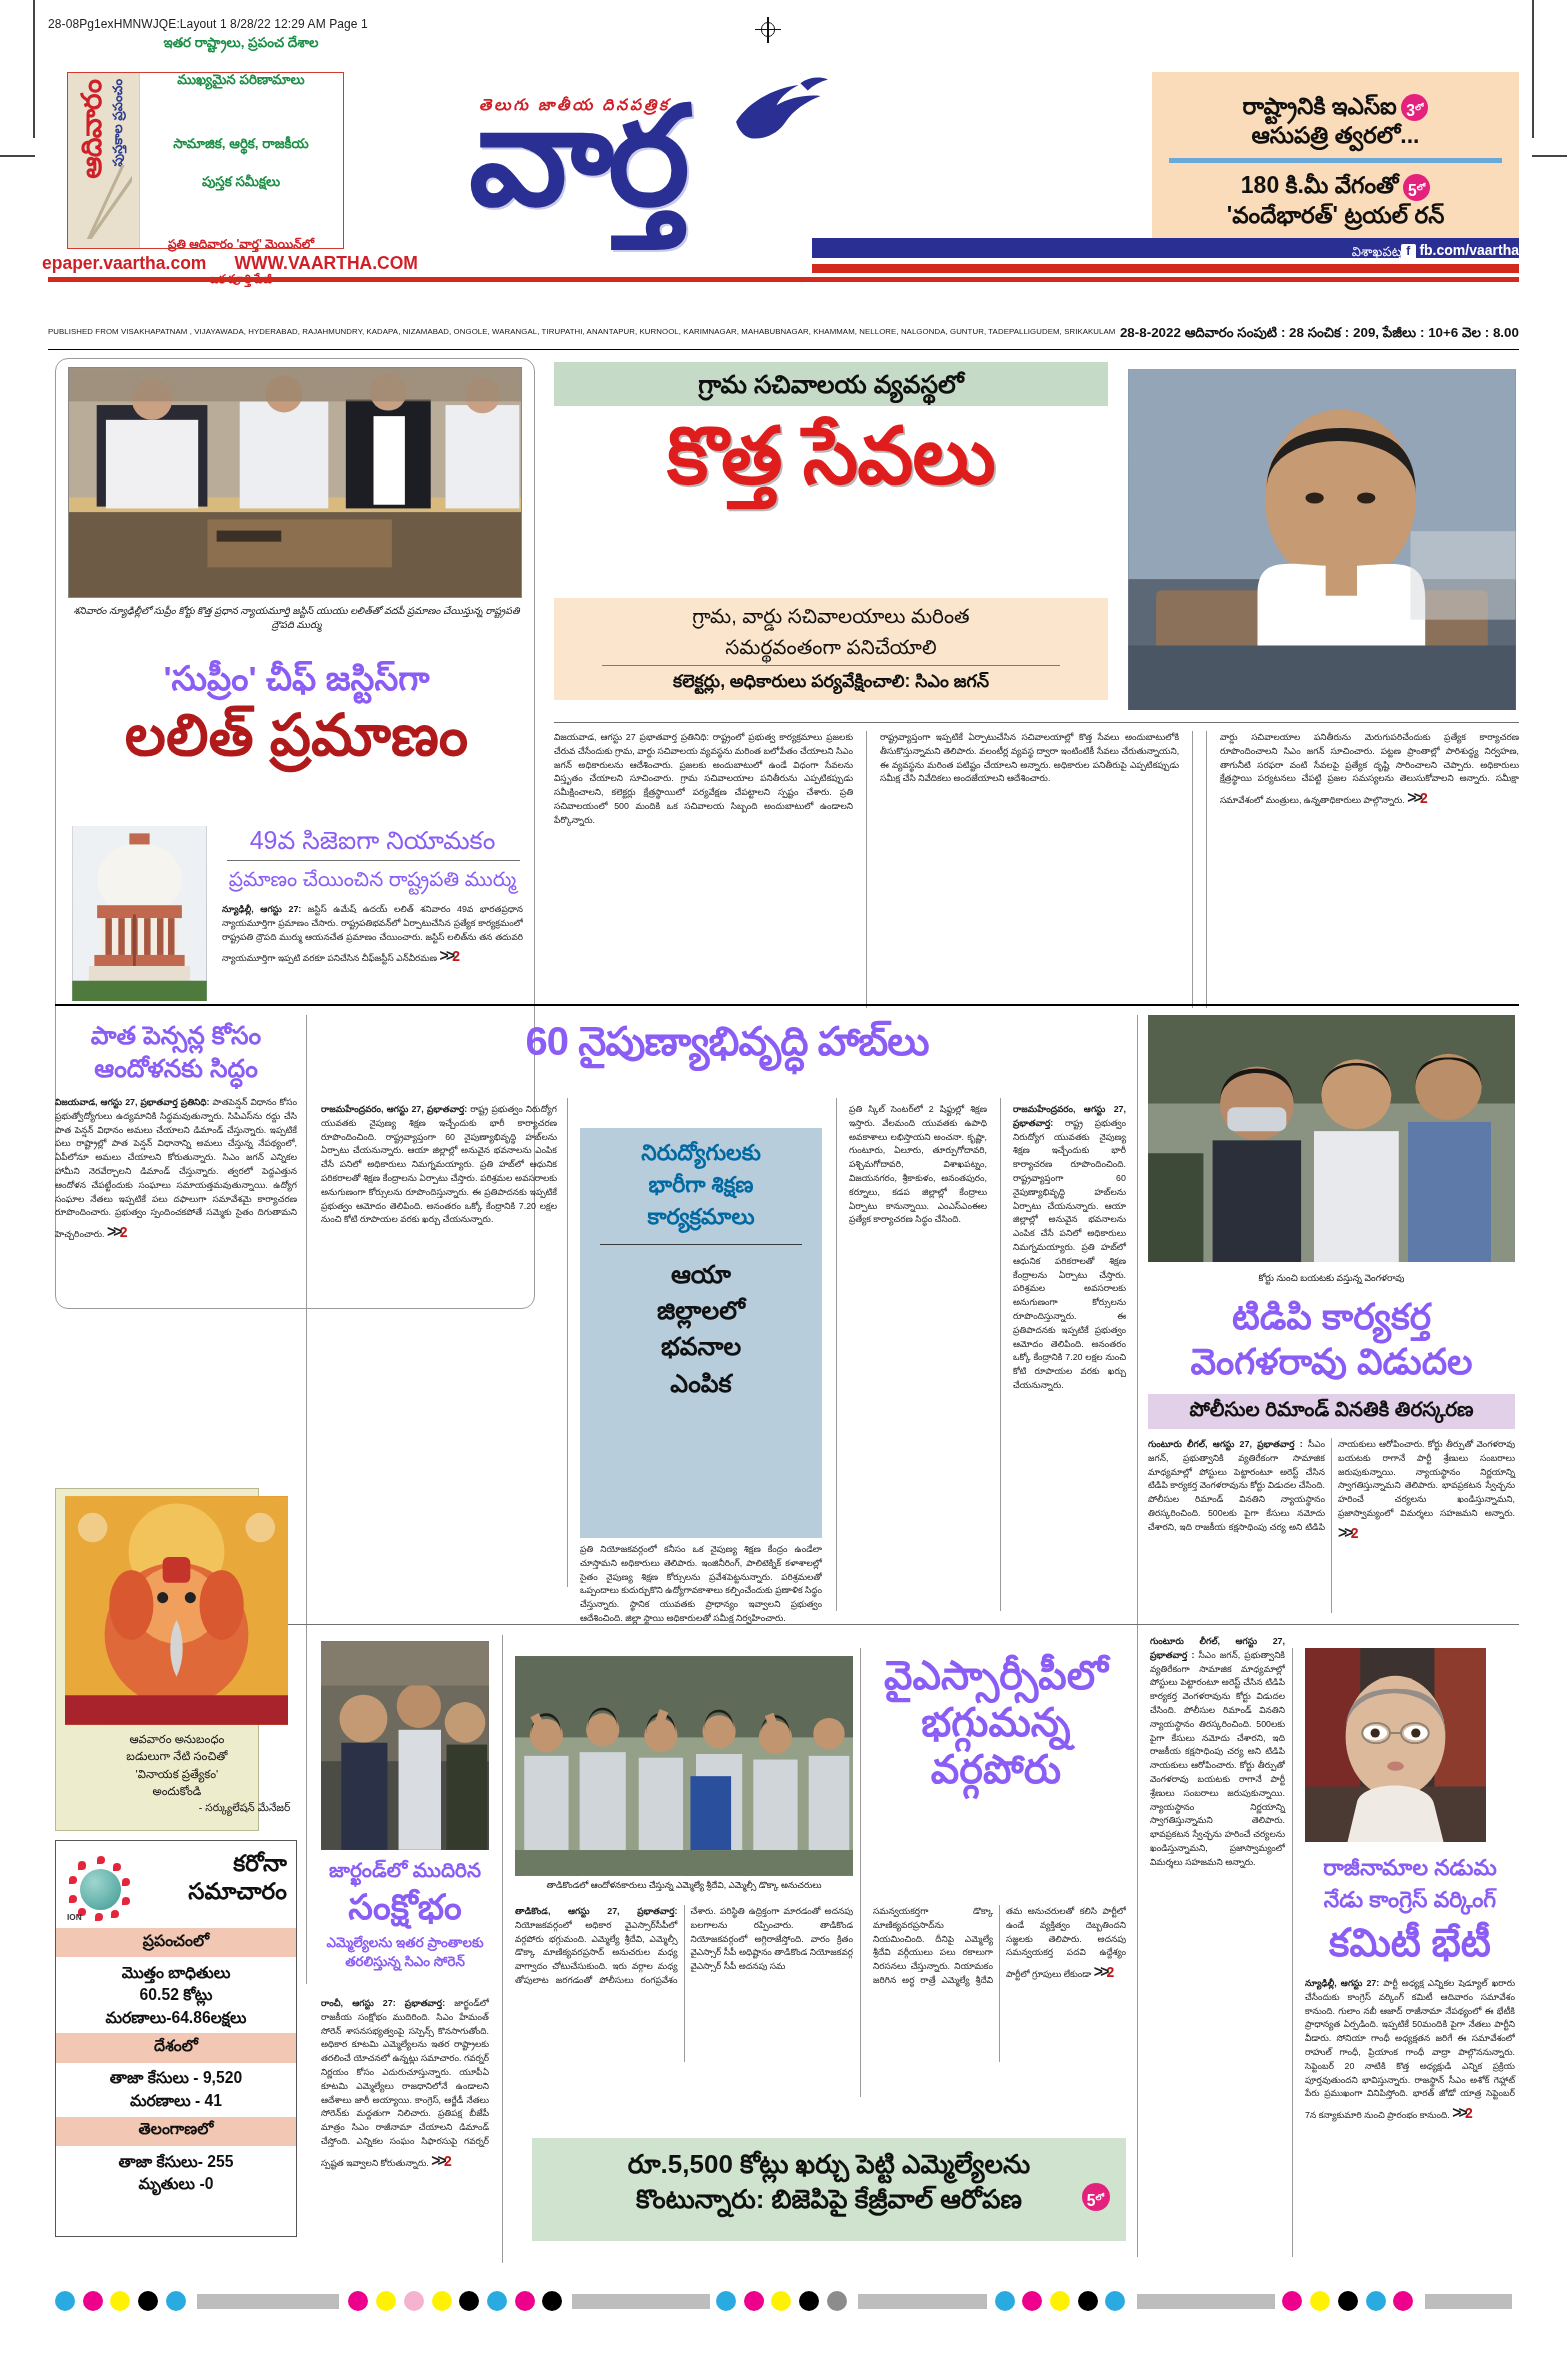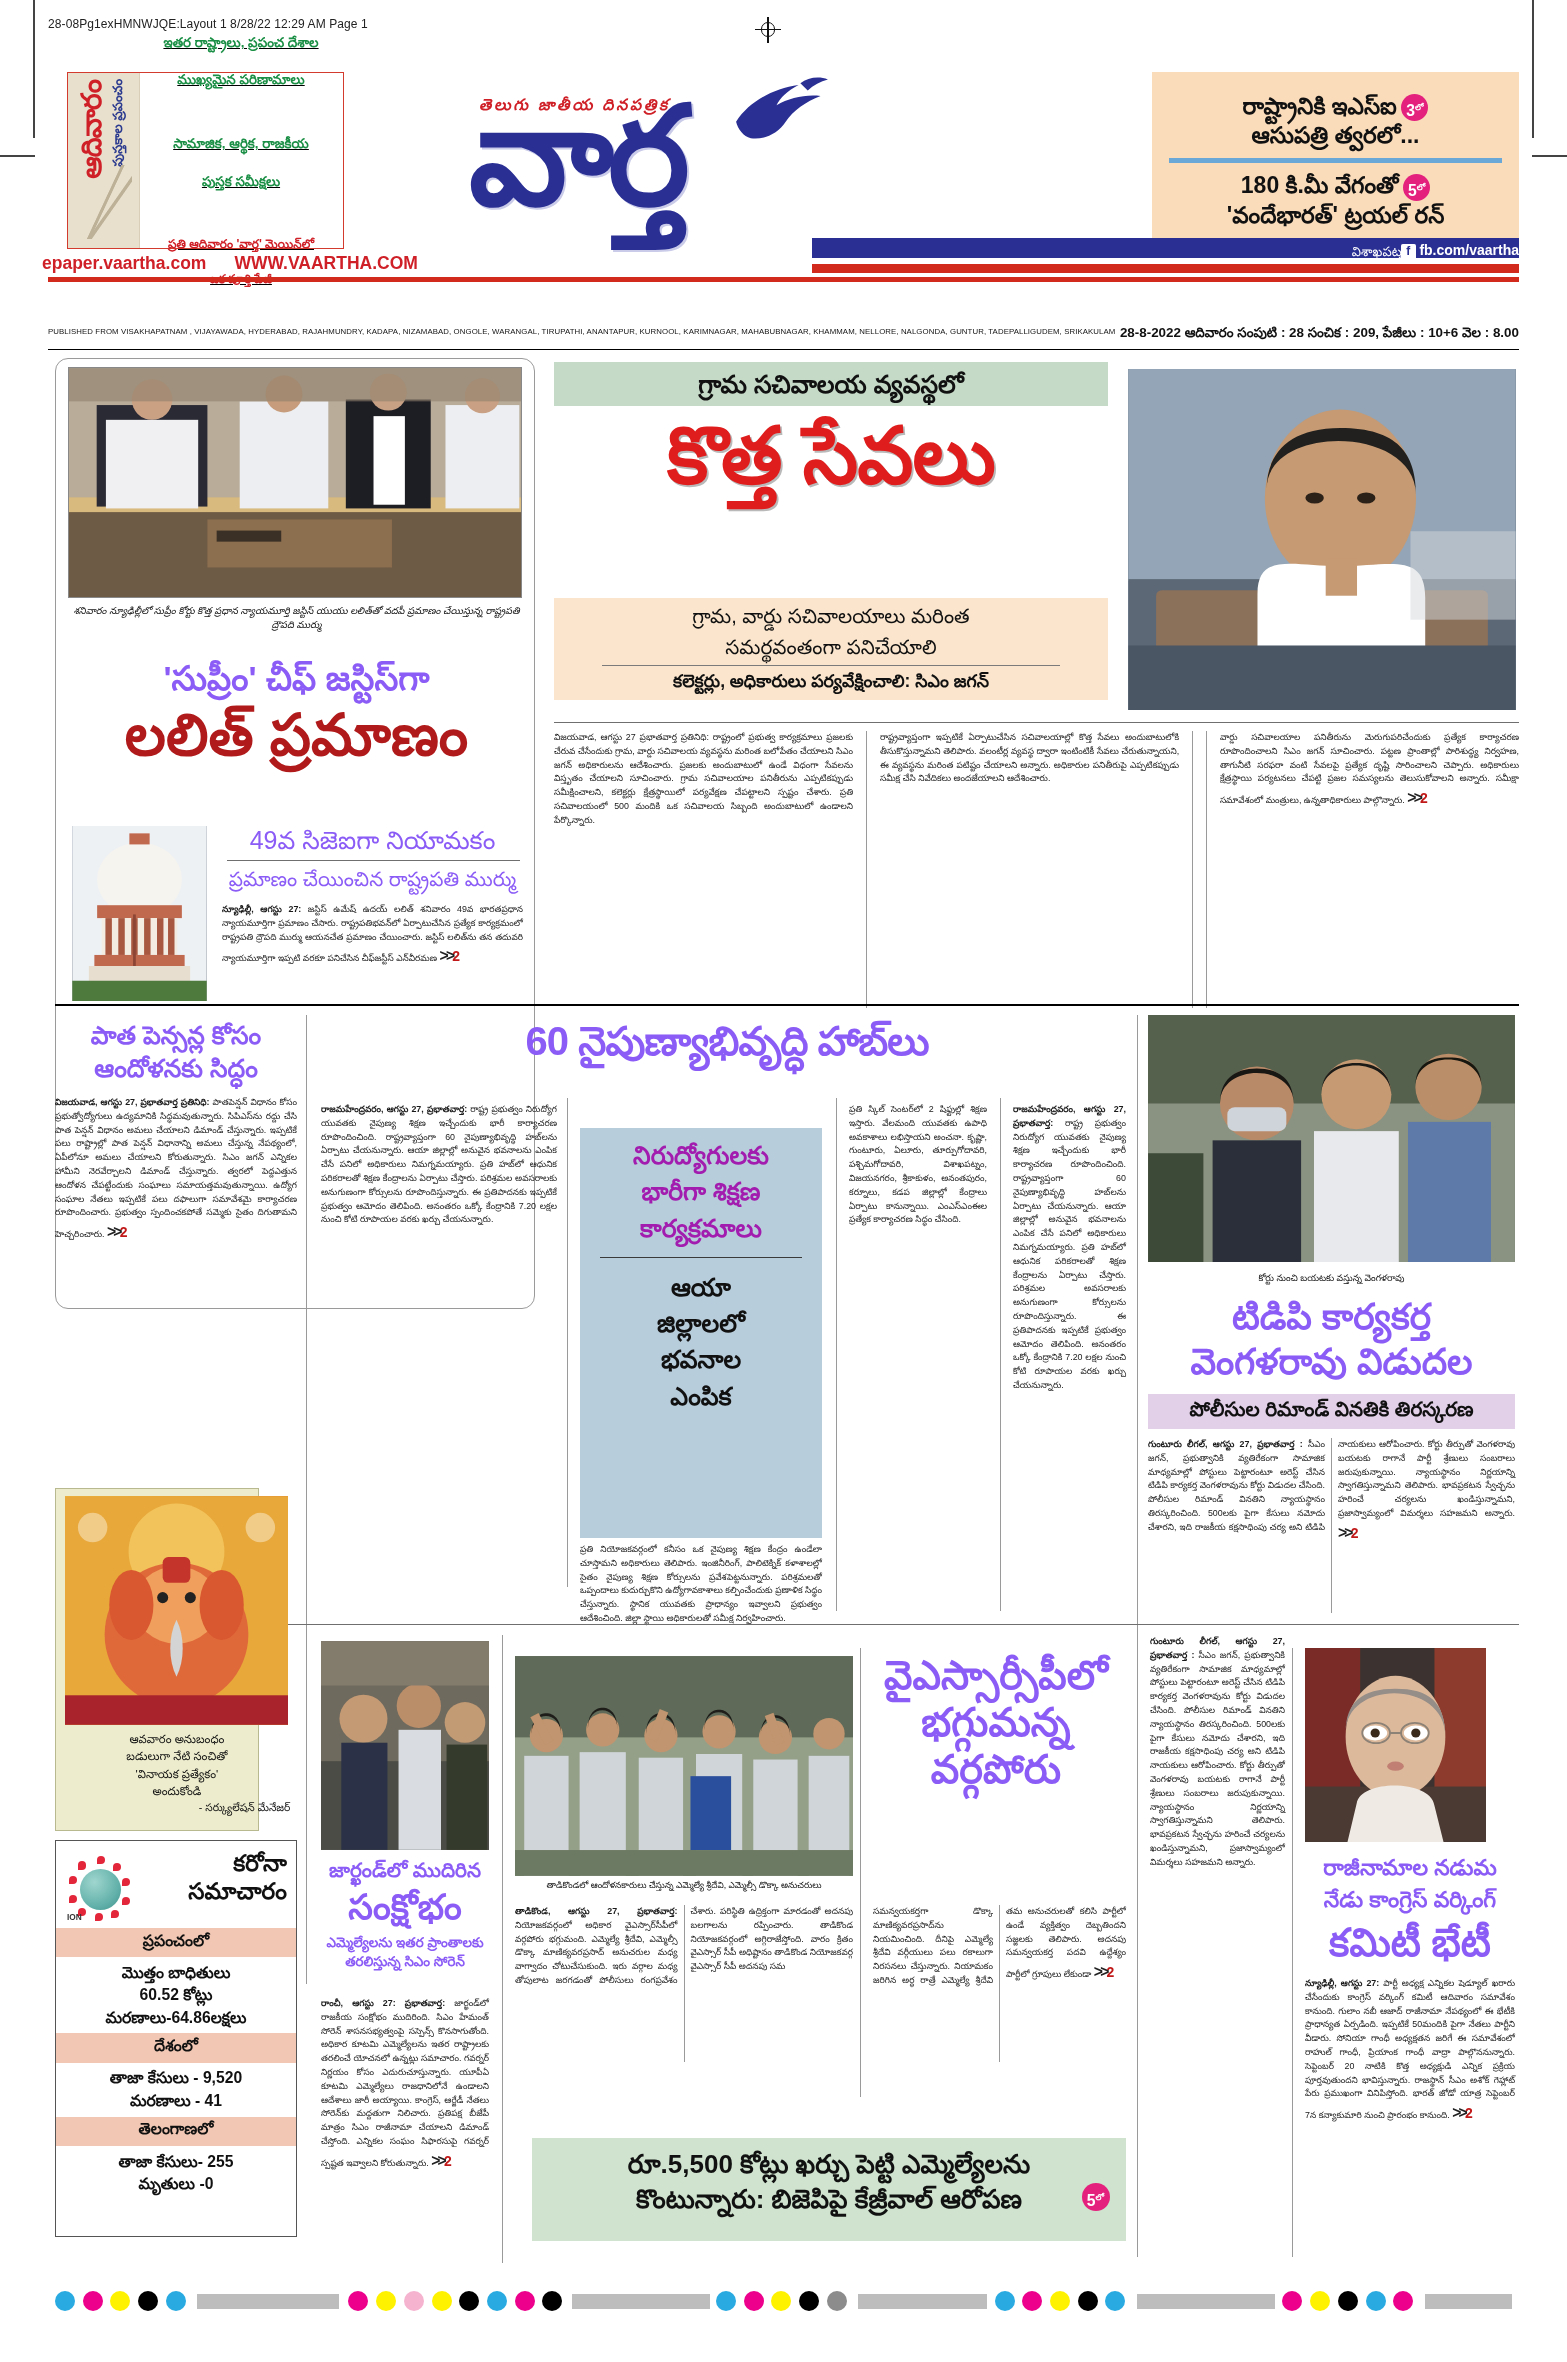--- a/index.html
+++ b/index.html
@@ -46,21 +46,21 @@
     font-size:13px; font-weight:bold; color:#2b3a8f;
   }
   .strip-pen{
     position:absolute; left:14.8px; bottom:9.2px; width:50px; height:74px;
     background:
       linear-gradient(115deg, transparent 46%, #bdb198 47%, #bdb198 50%, transparent 51%),
       linear-gradient(125deg, transparent 56%, #bdb198 57%, #bdb198 60%, transparent 61%);
   }
   .promo-left .txt {
     flex:1; padding:7.4px 5.5px; text-align:center;
-    display:flex; flex-direction:column; justify-content:center; gap:18px;text-decoration:underline;
+    display:flex; flex-direction:column; justify-content:center; gap:18px;
   }
   .promo-left .txt .l { font-size:13.4px; color:#1b8f45; font-weight:bold; line-height:1.42; }
   .promo-left .rule { height:1.8px; background:#cf9fc9; margin:4.6px 33px; }
 
   .nameplate { position:absolute; left:305px; top:-3.7px; width:665px; height:185px; }
   .np-tag {
     position:absolute; left:126px; top:28px; font-size:15.7px; font-weight:bold;
     color:#cf1f27; letter-spacing:2.8px; font-style:italic;
   }
   .np-word {
@@ -423,21 +423,21 @@
     <span class="jump"><span class="ar">&gt;&gt;</span><span>2</span></span>
   </div>
   <div class="vrule" style="left:306px;top:1015px;height:969px;"></div>
 
   <div class="hl-black" style="position:absolute;left:321px;top:1019px;width:812px;font-size:40px;letter-spacing:-0.9px;">60 నైపుణ్యాభివృద్ధి హాబ్‌లు</div>
 
   <div style="position:absolute;left:321px;top:1103px;width:236px;" class="colbody"><b>రాజమహేంద్రవరం, ఆగస్టు 27, ప్రభాతవార్త:</b> రాష్ట్ర ప్రభుత్వం నిరుద్యోగ యువతకు నైపుణ్య శిక్షణ ఇచ్చేందుకు భారీ కార్యాచరణ రూపొందించింది. రాష్ట్రవ్యాప్తంగా 60 నైపుణ్యాభివృద్ధి హబ్‌లను ఏర్పాటు చేయనున్నారు. ఆయా జిల్లాల్లో అనువైన భవనాలను ఎంపిక చేసే పనిలో అధికారులు నిమగ్నమయ్యారు. ప్రతి హబ్‌లో ఆధునిక పరికరాలతో శిక్షణ కేంద్రాలను ఏర్పాటు చేస్తారు. పరిశ్రమల అవసరాలకు అనుగుణంగా కోర్సులను రూపొందిస్తున్నారు. ఈ ప్రతిపాదనకు ఇప్పటికే ప్రభుత్వం ఆమోదం తెలిపింది. అనంతరం ఒక్కో కేంద్రానికి 7.20 లక్షల నుంచి కోటి రూపాయల వరకు ఖర్చు చేయనున్నారు.</div>
   <div class="vrule" style="left:567px;top:1098px;height:489px;"></div>
 
   <div style="position:absolute;left:580px;top:1128px;width:242px;height:410px;background:#b8cddb;padding:9.2px 7.4px;text-align:center;">
-    <div style="font-size:25px;font-weight:bold;line-height:1.45;color:#a21caf;">
+    <div style="font-size:22px;font-weight:bold;line-height:1.45;color:#0369a1;">
       <div>నిరుద్యోగులకు</div>
       <div>భారీగా శిక్షణ</div>
       <div>కార్యక్రమాలు</div>
     </div>
     <div style="height:0.9px;background:#3a3a3a;margin:11px 13px;"></div>
     <div style="font-size:25px;font-weight:bold;line-height:1.45;color:#111;">
       <div>ఆయా</div>
       <div>జిల్లాలలో</div>
       <div>భవనాల</div>
       <div>ఎంపిక</div>

